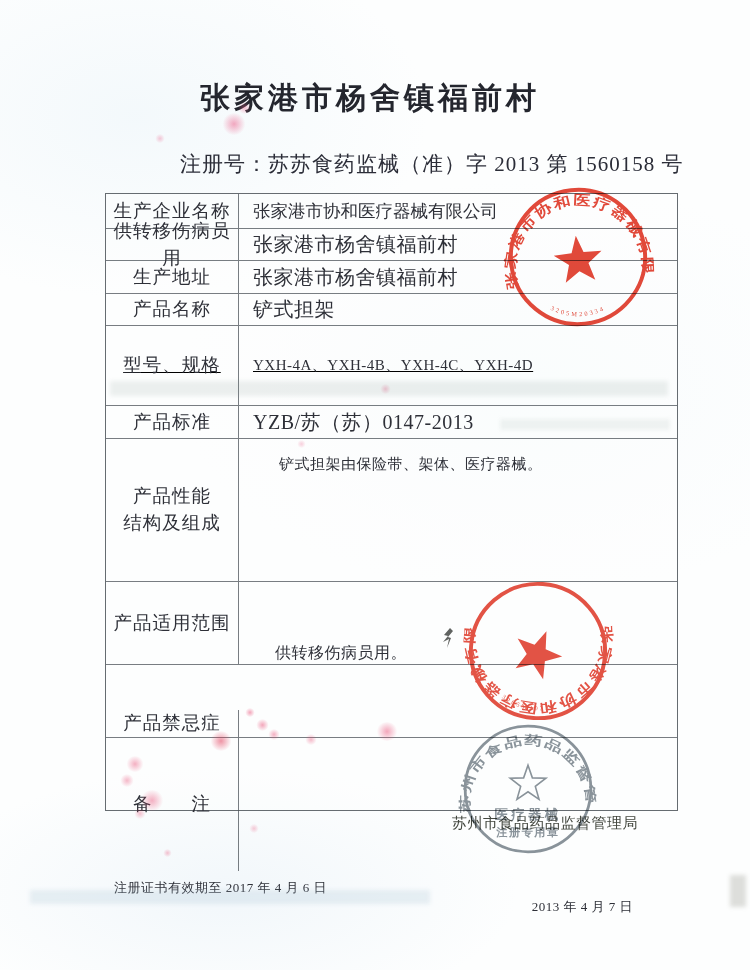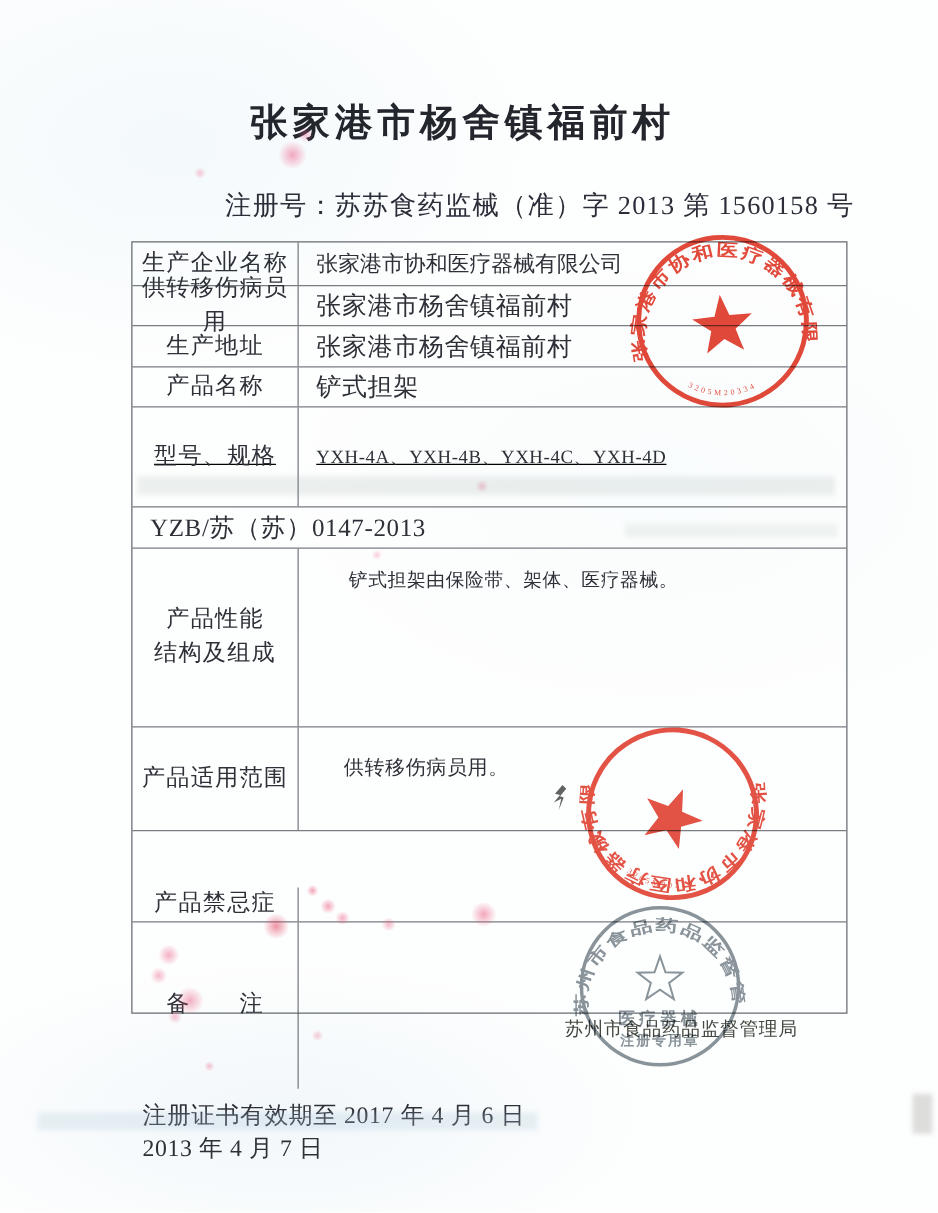--- a/index.html
+++ b/index.html
@@ -37,23 +37,23 @@
   .cell-label{
     width:133px;flex:0 0 133px;
     border-right:1px solid rgba(75,82,88,.75);
     text-align:center;font-size:18.5px;letter-spacing:1px;
     white-space:pre-line;line-height:1.45;
   }
   .cell-value{flex:1;padding-left:14px;font-size:20px;letter-spacing:.5px;}
   .row-0 .cell-value{font-size:17.5px;letter-spacing:0;}
   .row-4 .cell-value{font-size:15px;font-family:"Liberation Serif","DejaVu Serif",serif;letter-spacing:.5px;}
   .row-6 .cell-value{justify-content:flex-start;padding-top:16px;padding-left:40px;font-size:15px;}
-  .row-7 .cell-value{justify-content:flex-start;padding-top:22px;padding-left:36px;font-size:16px;}
-  .row-9 .cell-value{padding-left:8px;font-size:19px;justify-content:flex-start;padding-top:8px;}
-  .row-9 .line2{text-align:left;padding-right:44px;margin-top:1px;}
+  .row-7 .cell-value{justify-content:flex-end;padding-top:22px;padding-left:36px;font-size:16px;}
+  .row-9 .cell-value{padding-left:8px;font-size:13px;justify-content:flex-start;padding-top:8px;}
+  .row-9 .line2{text-align:right;padding-right:44px;margin-top:1px;}
   .agency-print{
     position:absolute;left:452px;top:814px;
     font-size:15px;color:#43473f;letter-spacing:.5px;white-space:nowrap;
   }
   
   .seal{position:absolute;mix-blend-mode:multiply;}
   .seal-company-top{left:503px;top:182px;width:150px;height:150px;opacity:.9;transform:rotate(-6deg);}
   .seal-company-mid{left:463px;top:576px;width:150px;height:150px;opacity:.85;transform:rotate(4deg);}
   .seal-agency{left:458px;top:719px;width:140px;height:140px;opacity:.72;}
   
@@ -95,20 +95,21 @@
           <div class="line1">铲式担架</div>
         </div>
       </div>
       <div class="trow row-4" style="height: 80px; text-decoration: underline;">
         <div class="cell cell-label">型号、规格</div>
         <div class="cell cell-value">
           <div class="line1">YXH-4A、YXH-4B、YXH-4C、YXH-4D</div>
         </div>
       </div>
       <div class="trow row-5" style="height: 33px;">
+        <div class="cell cell-label">产品标准</div>
         <div class="cell cell-value">
           <div class="line1">YZB/苏（苏）0147-2013</div>
         </div>
       </div>
       <div class="trow row-6" style="height: 143px;">
         <div class="cell cell-label">产品性能
 结构及组成</div>
         <div class="cell cell-value">
           <div class="line1">铲式担架由保险带、架体、医疗器械。</div>
         </div>

